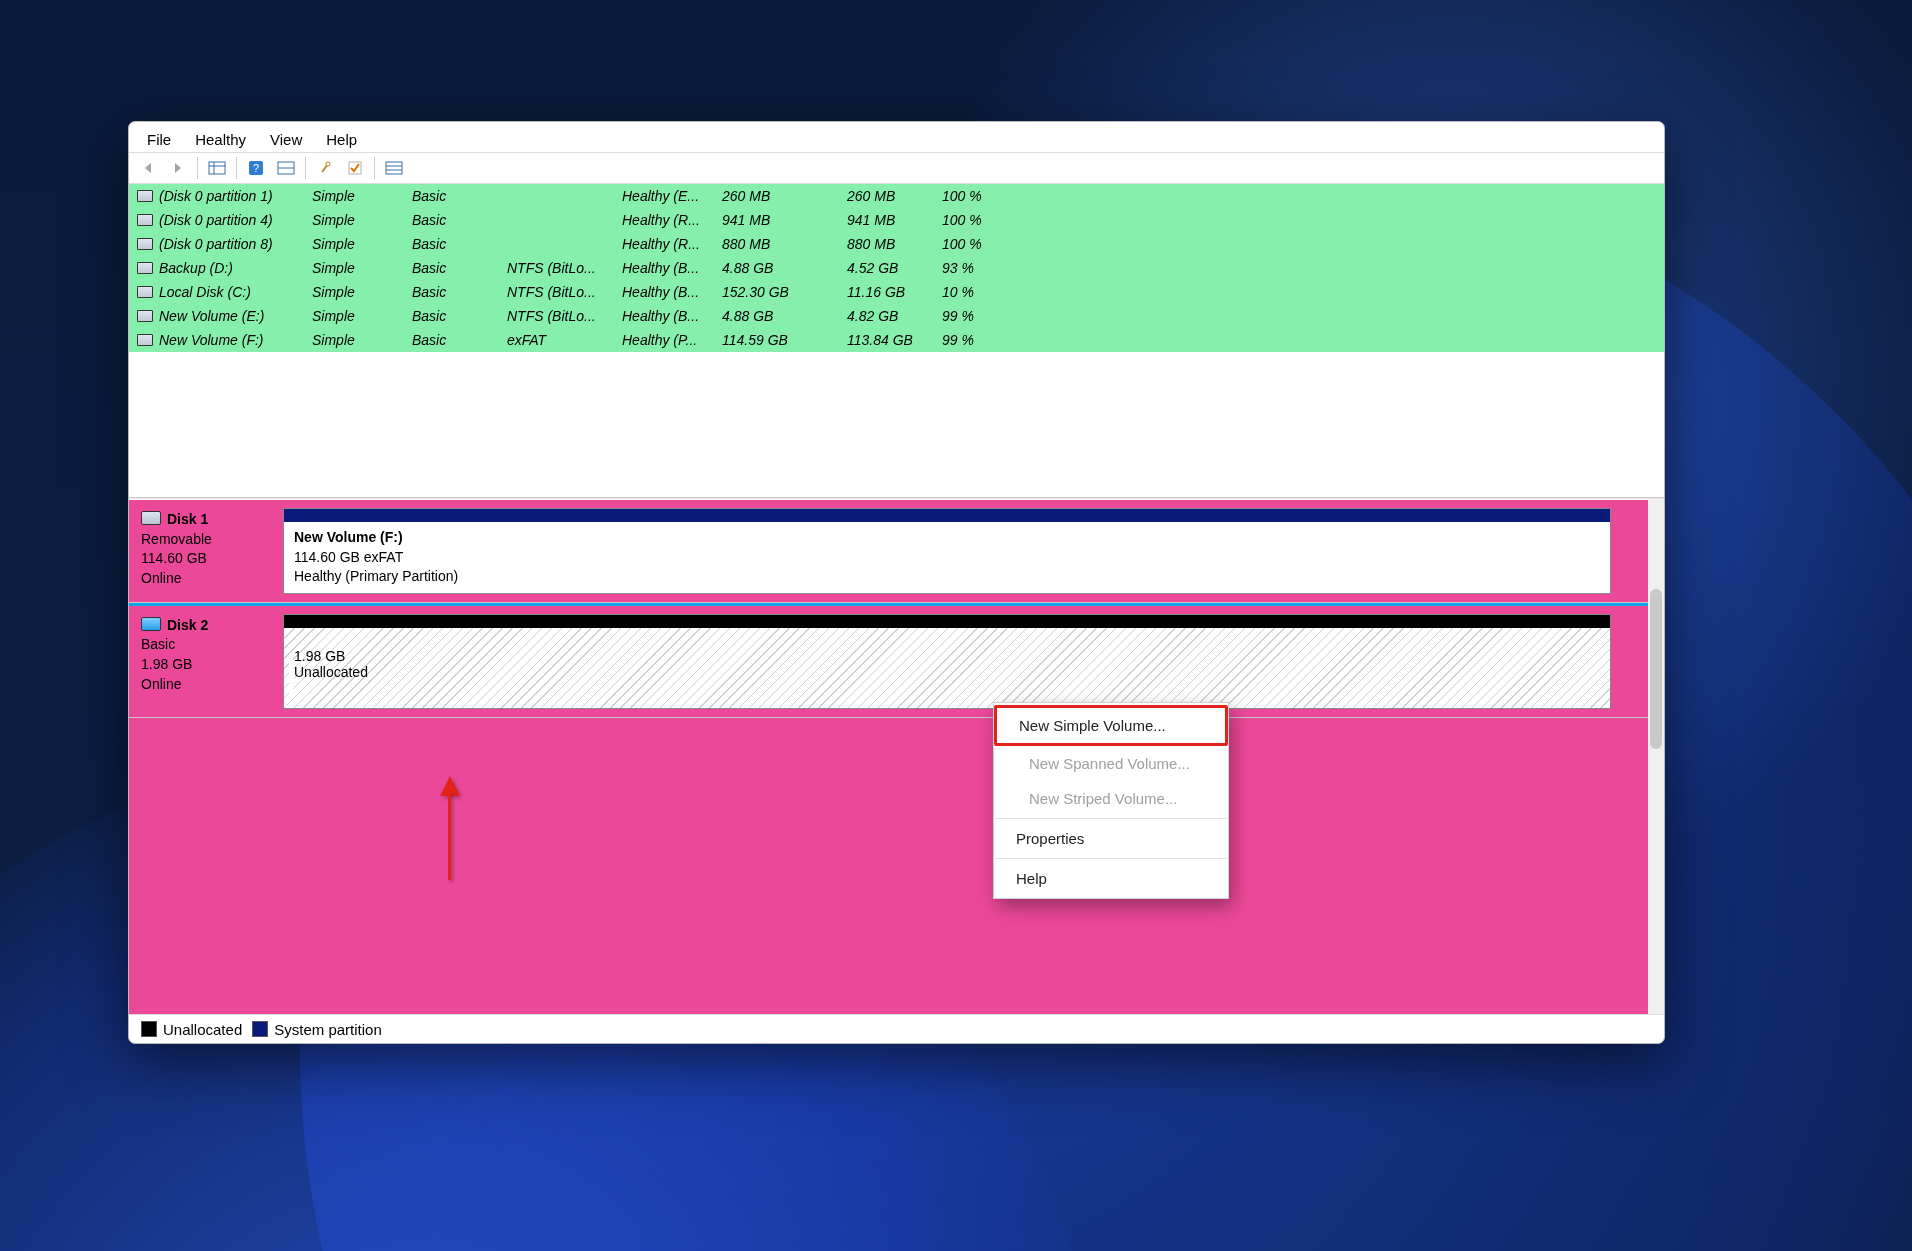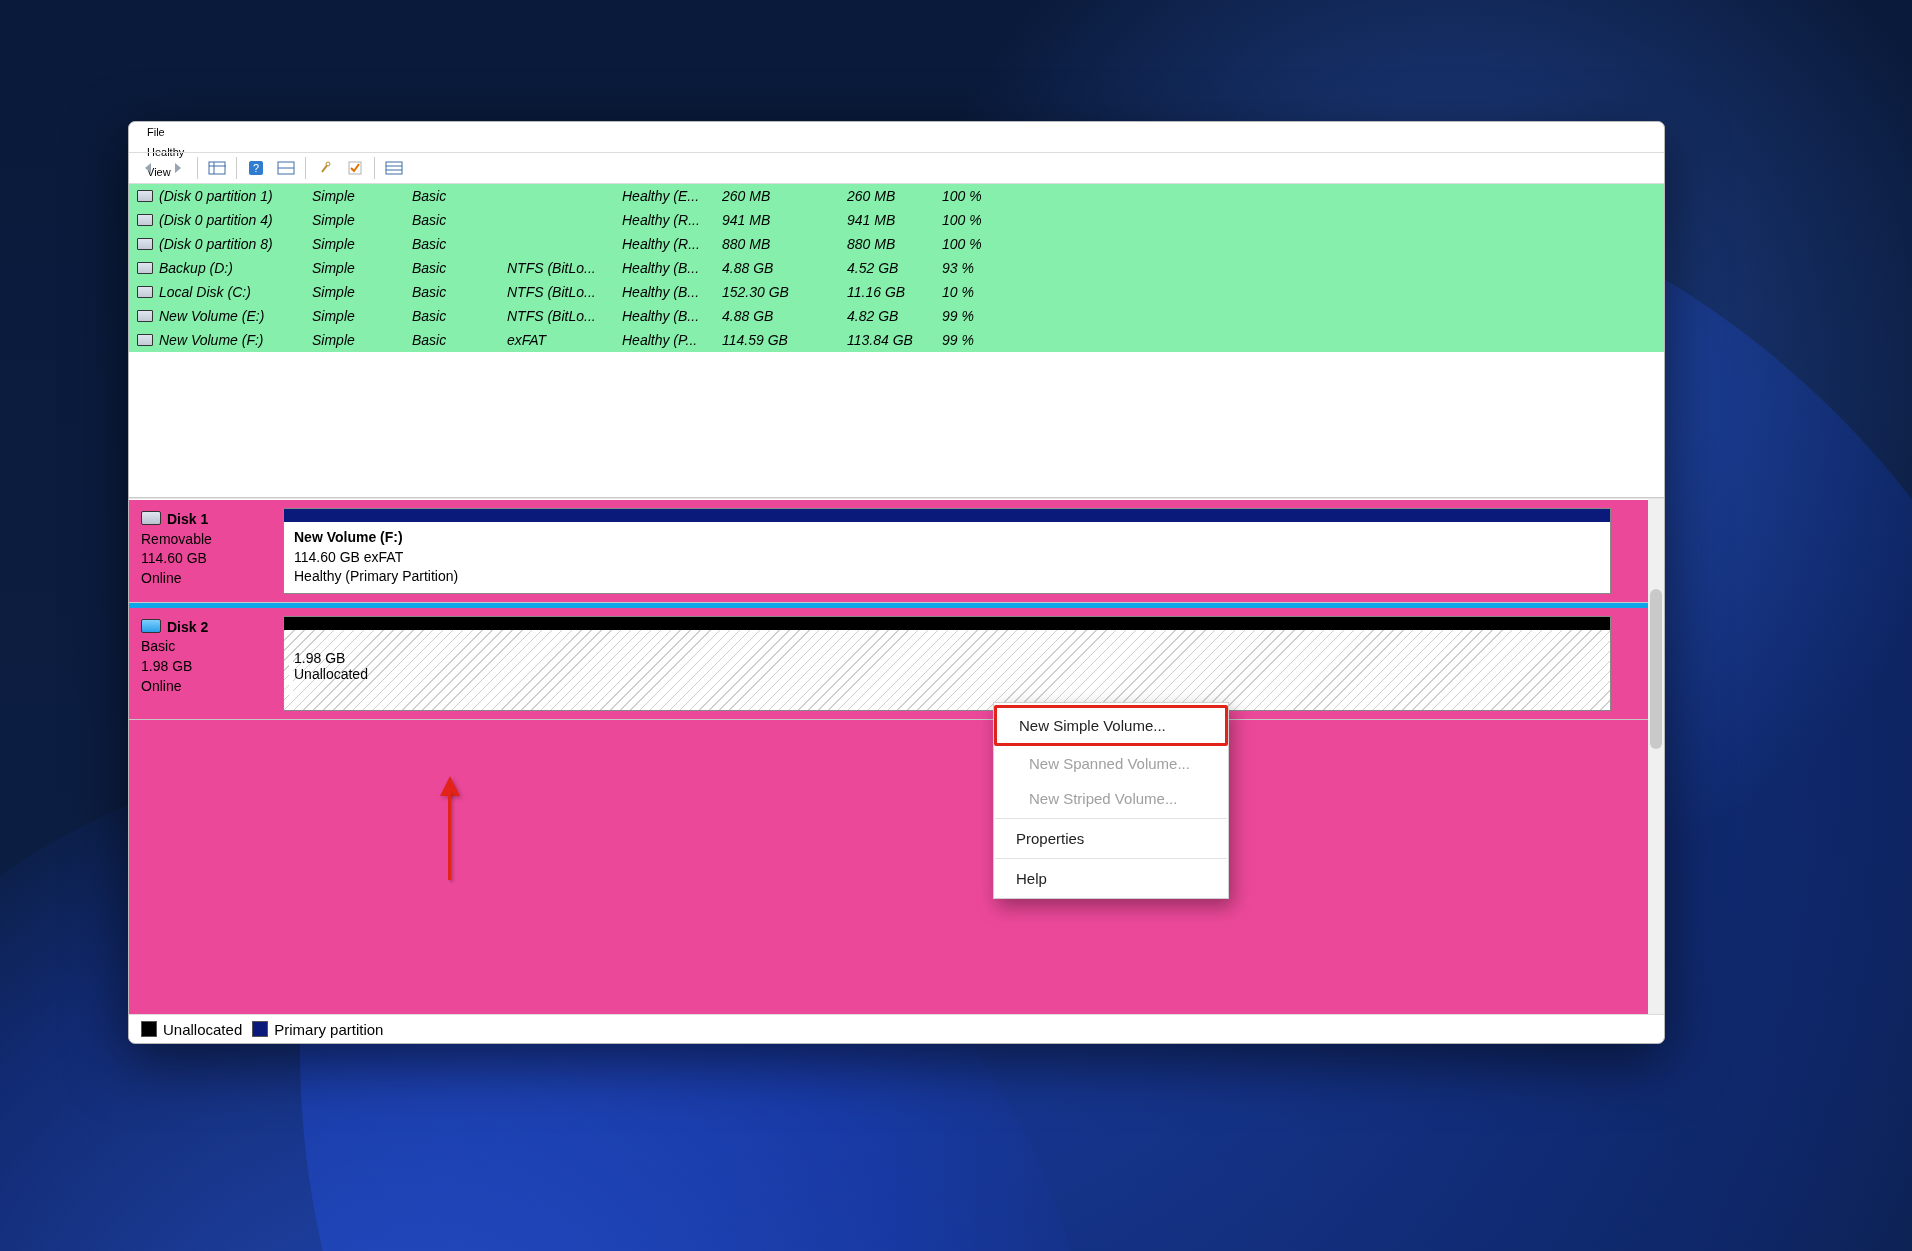--- a/index.html
+++ b/index.html
@@ -10,21 +10,21 @@
   .s2{width:1400px;height:1400px;left:-300px;top:750px;background:radial-gradient(circle at 50% 50%, rgba(50,100,255,.6), rgba(30,70,220,.3) 55%, transparent 75%);}
   .s3{width:1100px;height:1100px;left:900px;top:-200px;background:radial-gradient(circle at 50% 50%, rgba(60,120,255,.45), transparent 70%);}
   
   .window{position:absolute;left:128px;top:121px;width:1535px;height:921px;background:#fff;border:1px solid #b8b8b8;border-radius:7px;box-shadow:0 18px 60px rgba(0,0,0,.55);display:flex;flex-direction:column;}
   .titlebar{height:40px;display:flex;align-items:center;padding-left:10px;border-bottom:1px solid #e8e8e8;}
   .titlebar .app-icon{width:16px;height:16px;margin-right:8px;}
   .title-text{flex:0 0 auto;font-size:15px;}
   .title-spacer{flex:1;}
   .winctrls{display:flex;height:100%;}
   .winbtn{width:58px;display:flex;align-items:center;justify-content:center;font-size:14px;color:#222;}
-  .menubar{height:30px;display:flex;align-items:flex-start;padding-left:6px;font-size:11px;flex-direction:column;}
+  .menubar{height:30px;display:flex;align-items:flex-end;padding-left:6px;font-size:15px;}
   .menuitem{padding:4px 12px;}
   .toolbar{height:30px;display:flex;align-items:center;border-top:1px solid #dcdcdc;border-bottom:1px solid #dcdcdc;padding-left:4px;gap:0;}
   .tbtn{width:26px;height:26px;display:flex;align-items:center;justify-content:center;margin:0 1px;border:1px solid transparent;}
   .tsep{width:1px;height:22px;background:#ccc;margin:0 4px;}
   .tbtn svg{display:block;}
   
   .content{flex:1;display:flex;flex-direction:column;min-height:0;}
   .grid-header{height:24px;display:flex;background:#fff;border-top:1px solid #a0a0a0;border-bottom:1px solid #d0d0d0;}
   .gh{border-right:1px solid #d0d0d0;padding:3px 8px;font-size:14px;white-space:nowrap;overflow:hidden;text-overflow:ellipsis;box-sizing:border-box;background:linear-gradient(#fdfdfd,#f2f2f2);}
   .grid-body{background:#86efac;font-style:italic;}
@@ -232,21 +232,21 @@
               <div class="vol-top"></div>
               <div class="vol-inner">
                 <b>New Volume  (F:)</b><br>
                 <span>114.60 GB exFAT</span><br>
                 <span>Healthy (Primary Partition)</span>
               </div>
             </div>
           </div>
         </div>
 
-        <div class="disk-row" style="border-top:5px solid #0ea5e9">
+        <div class="disk-row" style="border-top:3px solid #0ea5e9">
           <div class="disk-hdr">
             <span class="disk-icon ext"></span><b>Disk 2</b><br>
             <span>Basic</span><br>
             <span>1.98 GB</span><br>
             <span>Online</span>
           </div>
           <div class="disk-body" style="position:relative">
             <div class="vol-box" style="width:1326px;position:relative;">
               <div class="vol-top black"></div>
               <div class="hatched" style="position:relative;">
@@ -263,21 +263,21 @@
 
         <div style="flex:1"></div>
 
         <div class="disk-scroll">
           <div class="disk-thumb"></div>
         </div>
       </div>
 
       <div class="legend">
         <span><span class="swatch sw-black"></span><span>Unallocated</span></span>
-        <span><span class="swatch sw-blue"></span><span>Primary partition</span></span>
+        <span><span class="swatch sw-blue"></span><span>System partition</span></span>
       </div>
     </div>
 
     <div class="ctx">
       <div class="ctx-item hl-red">New Simple Volume...</div>
       <div class="ctx-item dis">New Spanned Volume...</div>
       <div class="ctx-item dis">New Striped Volume...</div>
       <div class="ctx-sep"></div>
       <div class="ctx-item">Properties</div>
       <div class="ctx-sep"></div>

